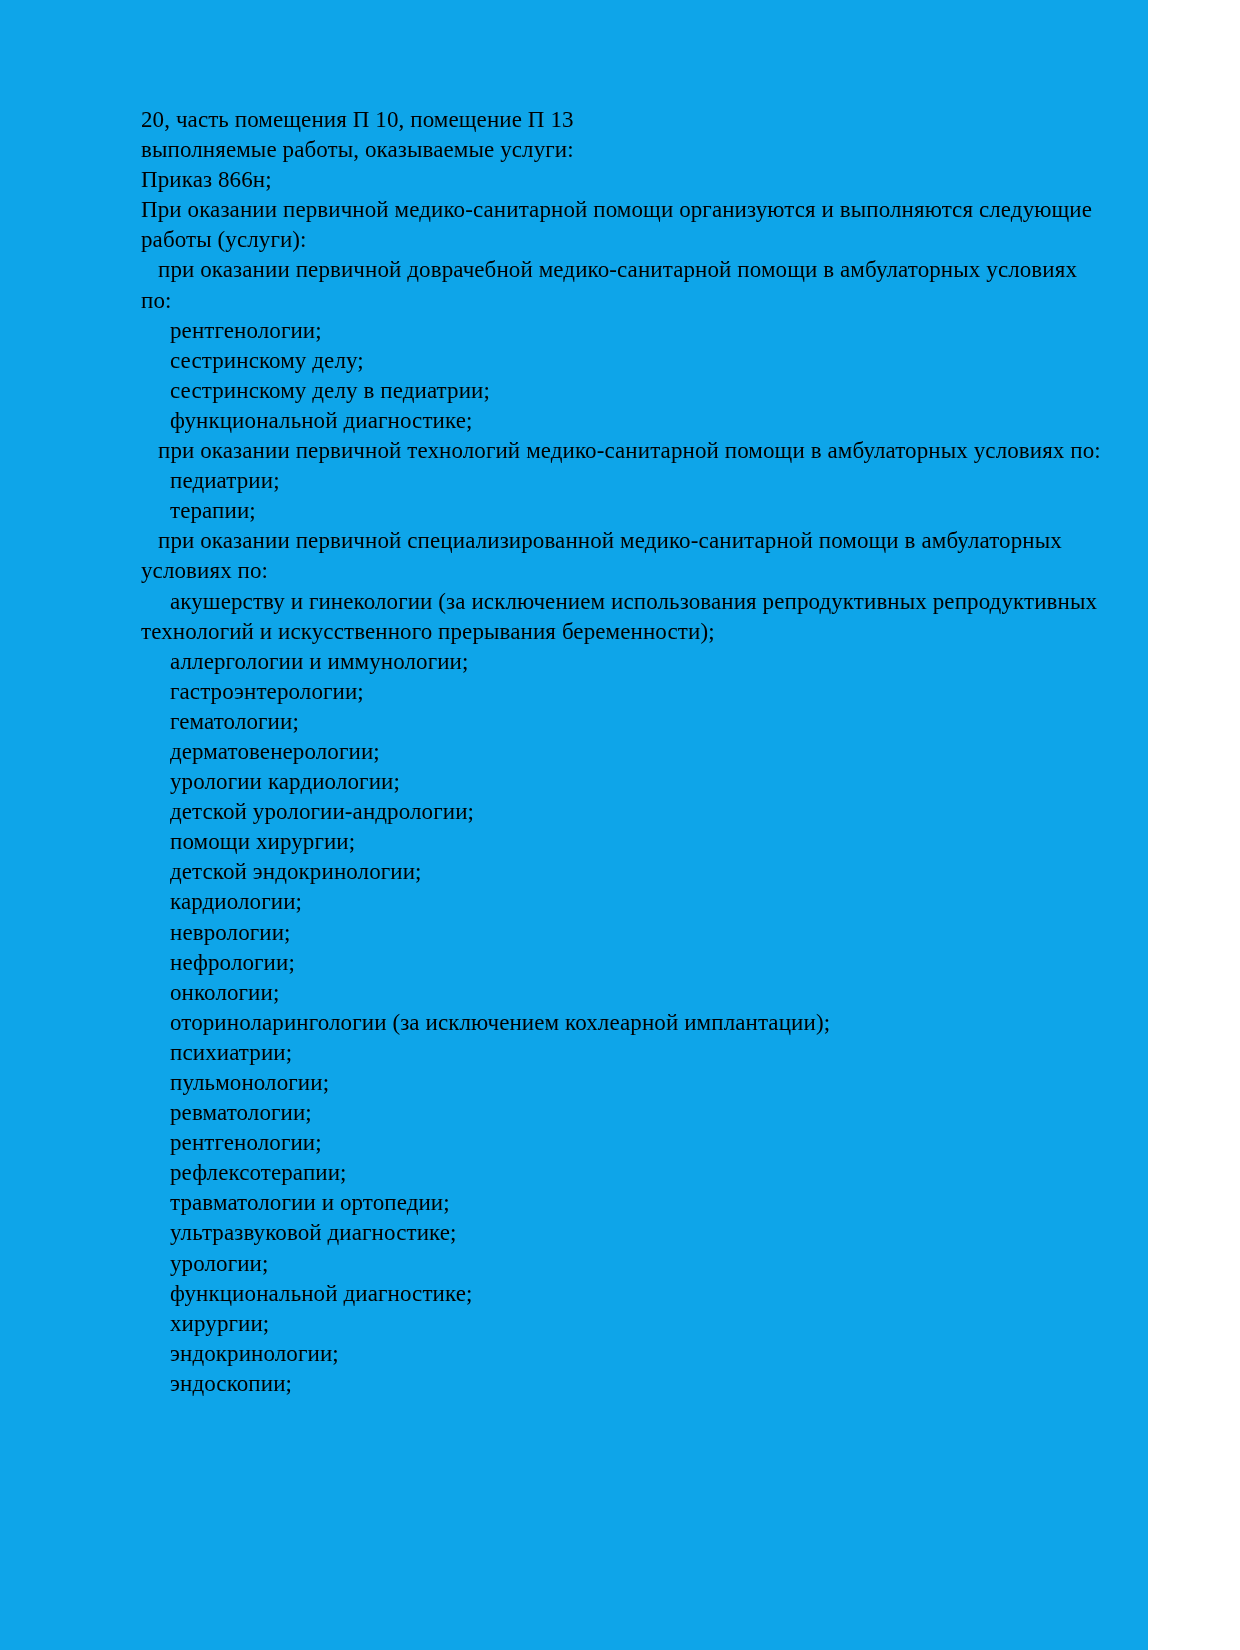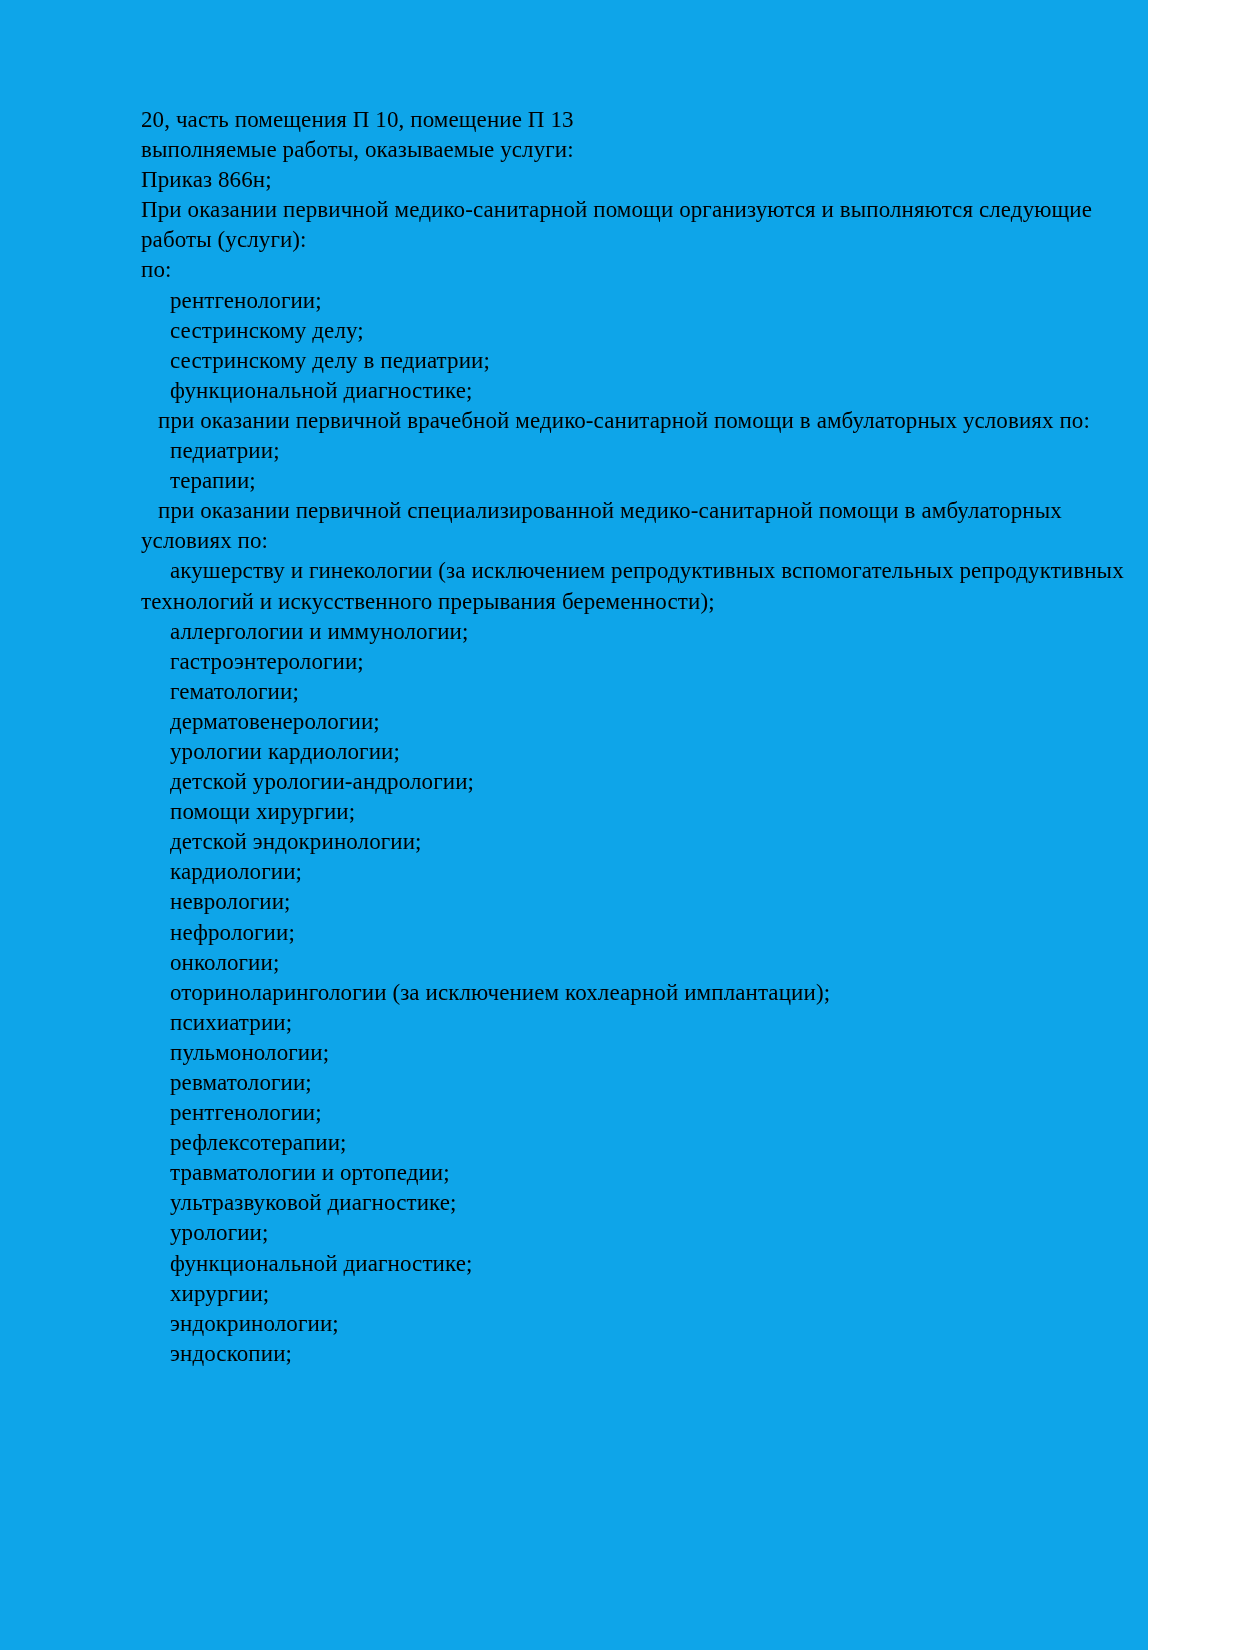--- a/index.html
+++ b/index.html
@@ -39,31 +39,32 @@
 </head>
 <body>
 
 <div class="page">
   <div class="text-block" id="text-block" style="color: rgb(0, 0, 0);">
       <div class="line indent-0">20, часть помещения П 10, помещение П 13</div>
       <div class="line indent-0">выполняемые работы, оказываемые услуги:</div>
       <div class="line indent-0">Приказ 866н;</div>
       <div class="line indent-0">При оказании первичной медико-санитарной помощи организуются и выполняются следующие</div>
       <div class="line indent-0">работы (услуги):</div>
+      <div class="line indent-1">при оказании первичной доврачебной медико-санитарной помощи в амбулаторных условиях</div>
       <div class="line indent-0">по:</div>
       <div class="line indent-2">рентгенологии;</div>
       <div class="line indent-2">сестринскому делу;</div>
       <div class="line indent-2">сестринскому делу в педиатрии;</div>
       <div class="line indent-2">функциональной диагностике;</div>
-      <div class="line indent-1">при оказании первичной врачебной медико-санитарной помощи в амбулаторных условиях по:</div>
+      <div class="line indent-1">при оказании первичной технологий медико-санитарной помощи в амбулаторных условиях по:</div>
       <div class="line indent-2">педиатрии;</div>
       <div class="line indent-2">терапии;</div>
       <div class="line indent-1">при оказании первичной специализированной медико-санитарной помощи в амбулаторных</div>
       <div class="line indent-0">условиях по:</div>
-      <div class="line indent-2">акушерству и гинекологии (за исключением репродуктивных вспомогательных репродуктивных</div>
+      <div class="line indent-2">акушерству и гинекологии (за исключением использования репродуктивных репродуктивных</div>
       <div class="line indent-0">технологий и искусственного прерывания беременности);</div>
       <div class="line indent-2">аллергологии и иммунологии;</div>
       <div class="line indent-2">гастроэнтерологии;</div>
       <div class="line indent-2">гематологии;</div>
       <div class="line indent-2">дерматовенерологии;</div>
       <div class="line indent-2">урологии кардиологии;</div>
       <div class="line indent-2">детской урологии-андрологии;</div>
       <div class="line indent-2">помощи хирургии;</div>
       <div class="line indent-2">детской эндокринологии;</div>
       <div class="line indent-2">кардиологии;</div>

